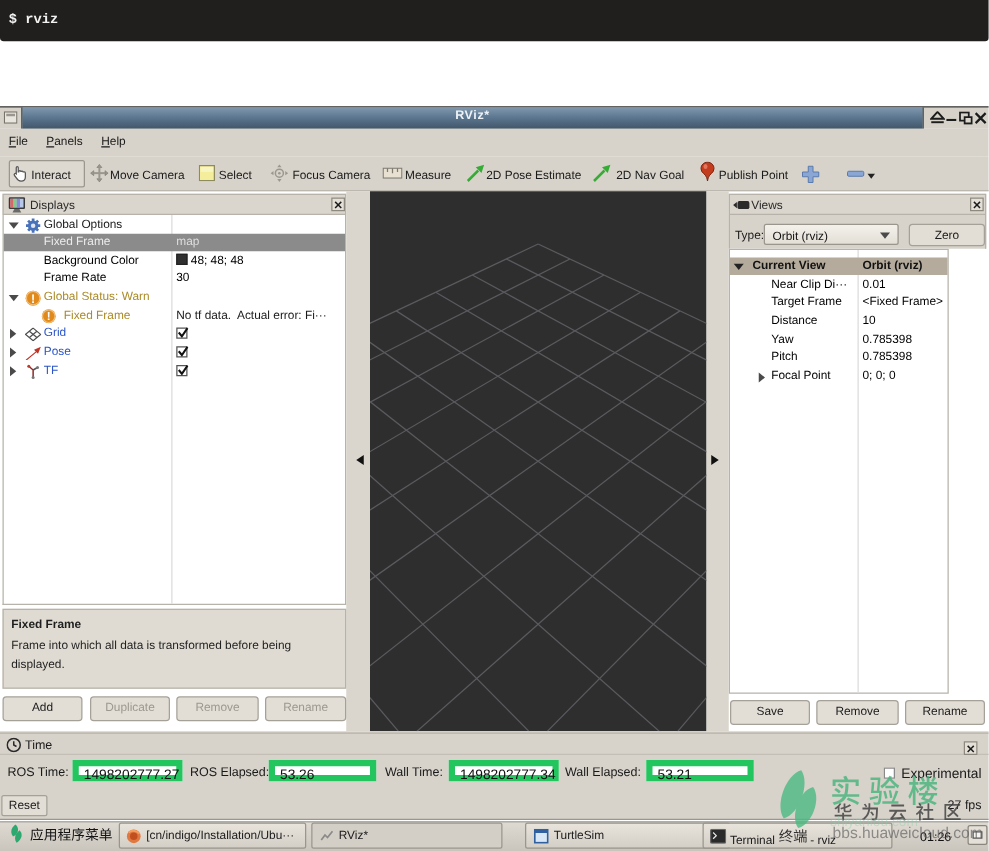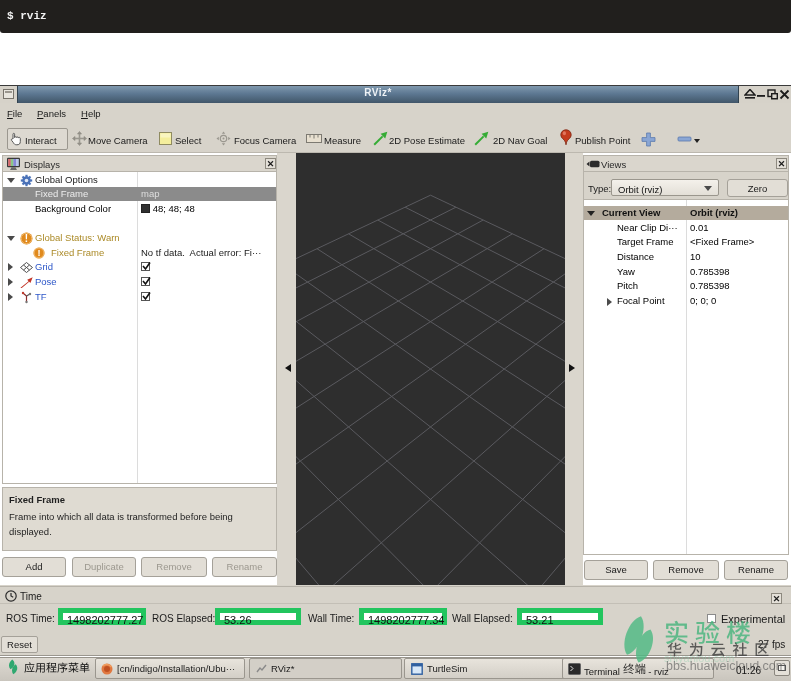--- a/index.html
+++ b/index.html
@@ -22,21 +22,21 @@
 
 #toolbar { left:0; top:125px; width:791px; height:28px; background:#d7d3ca; border-bottom:1px solid #bcb8af; }
 .tbtxt { position:absolute; top:135px; font-size:9.5px; color:#1a1a1a; }
 #interactbtn { left:7px; top:128px; width:61px; height:22px; background:#ddd9d1;
   border:1px solid #9b978f; border-radius:2px; }
 
 .panelhdr { position:absolute; height:17px; background:#dad6cd; border:1px solid #b7b3aa; font-size:9.5px; color:#2a2a2a; }
 .phx { position:absolute; width:11px; height:11px; top:2px; border:1px solid #8d897f; background:#e4e0d8; color:#1b1b1b;
   font-size:9px; line-height:10px; text-align:center; font-weight:bold;}
 #dispbody { left:2px; top:172px; width:275px; height:312px; background:#fff; border:1px solid #b7b3aa; border-top:none;}
-#viewsbody { left:583px; top:199px; width:206px; height:356px; background:#fff; border:1px solid #b7b3aa;}
+#viewsbody { left:583px; top:199px; width:176px; height:356px; background:#fff; border:1px solid #b7b3aa;}
 .row { position:absolute; left:0; width:100%; height:15px; font-size:9.5px; white-space:nowrap; overflow:hidden; }
 .row .nm { position:absolute; top:1px; }
 .row .vl { position:absolute; top:1px; }
 .tri { position:absolute; width:0; height:0; }
 .trid { border-left:4px solid transparent; border-right:4px solid transparent; border-top:5px solid #4a4a4a; }
 .trir { border-top:4px solid transparent; border-bottom:4px solid transparent; border-left:5px solid #4a4a4a; }
 .cbx { position:absolute; width:9px; height:9px; background:#fff; border:1px solid #555; top:2px; }
 .cbx svg { position:absolute; left:-1px; top:-2px; }
 
 #splitL { left:277px; top:153px; width:19px; height:432px; background:#dad6cd; }
@@ -195,20 +195,24 @@
     <div class="row" style="top:15px; height:14px; background:#8b8b8b;">
       <span class="nm" style="left:32px; color:#ececec;">Fixed Frame</span>
       <span class="vl" style="left:138px; color:#dedede;">map</span>
     </div>
 
     <div class="row" style="top:30px;">
       <span class="nm" style="left:32px;">Background Color</span>
       <span class="vl" style="left:138px;"><span style="display:inline-block;width:9px;height:9px;background:#303030;border:1px solid #222;vertical-align:-1px;"></span> 48; 48; 48</span>
     </div>
 
+    <div class="row" style="top:44px;">
+      <span class="nm" style="left:32px;">Frame Rate</span>
+      <span class="vl" style="left:138px;">30</span>
+    </div>
 
     <div class="row" style="top:59px;">
       <div class="tri trid" style="left:4px; top:5px;"></div>
       <svg style="position:absolute;left:17px;top:1px;" width="13" height="13" viewBox="0 0 13 13">
           <circle cx="6.5" cy="6.5" r="6" fill="#e08a1e"></circle>
           <circle cx="6.5" cy="6.5" r="5.4" fill="none" stroke="#f3c078" stroke-width="1"></circle>
           <text x="6.5" y="10" font-size="10" font-weight="bold" fill="#fff" text-anchor="middle" font-family="Liberation Sans">!</text>
         </svg>
       <span class="nm" style="left:32px; color:#ab8a27;">Global Status: Warn</span>
     </div>
@@ -414,21 +418,21 @@
         <path d="M2 3 C4 1 8 1 10.5 4" stroke="#f0a060" stroke-width="1.5" fill="none"></path>
     </svg>
     <span style="position:absolute;left:21px;top:4px;">[cn/indigo/Installation/Ubu···</span>
   </div>
   <div class="task" style="left:249px; width:153px; background:#d3cfc7;">
     <svg style="position:absolute;left:6px;top:5px;" width="11" height="11" viewBox="0 0 11 11">
         <path d="M1 8 L4 4 L6 6 L10 1" stroke="#8a8a8a" stroke-width="1.4" fill="none"></path>
       </svg>
     <span style="position:absolute;left:21px;top:4px;">RViz*</span>
   </div>
-  <div class="task" style="left:404px; width:164px;text-decoration:underline;">
+  <div class="task" style="left:420px; width:164px;text-decoration:underline;">
     <svg style="position:absolute;left:6px;top:4px;" width="12" height="12" viewBox="0 0 12 12">
       <rect x="0.8" y="0.8" width="10.4" height="10.4" fill="#d8e8f8" stroke="#3060a0" stroke-width="1.4"></rect>
       <rect x="0.8" y="0.8" width="10.4" height="2.6" fill="#3060a0"></rect>
     </svg>
     <span style="position:absolute;left:22px;top:4px;">TurtleSim</span>
   </div>
   <div class="task" style="left:562px; width:152px;">
     <svg style="position:absolute;left:5px;top:4px;" width="13" height="12" viewBox="0 0 13 12">
       <rect x="0.5" y="0.5" width="12" height="11" rx="1" fill="#2a2a2a" stroke="#666"></rect>
       <path d="M2.5 3 L5 5.5 L2.5 8" stroke="#e8e8e8" stroke-width="1" fill="none"></path>

